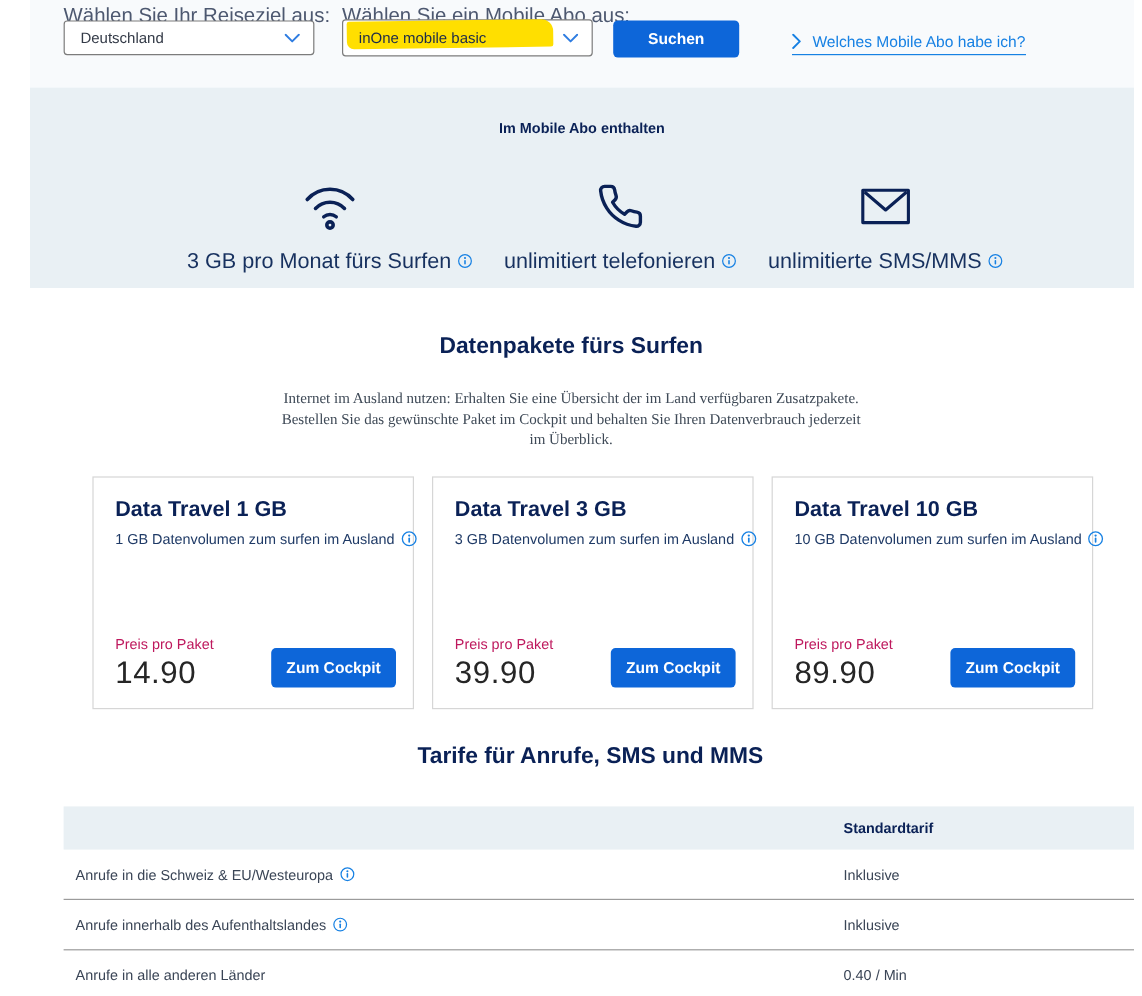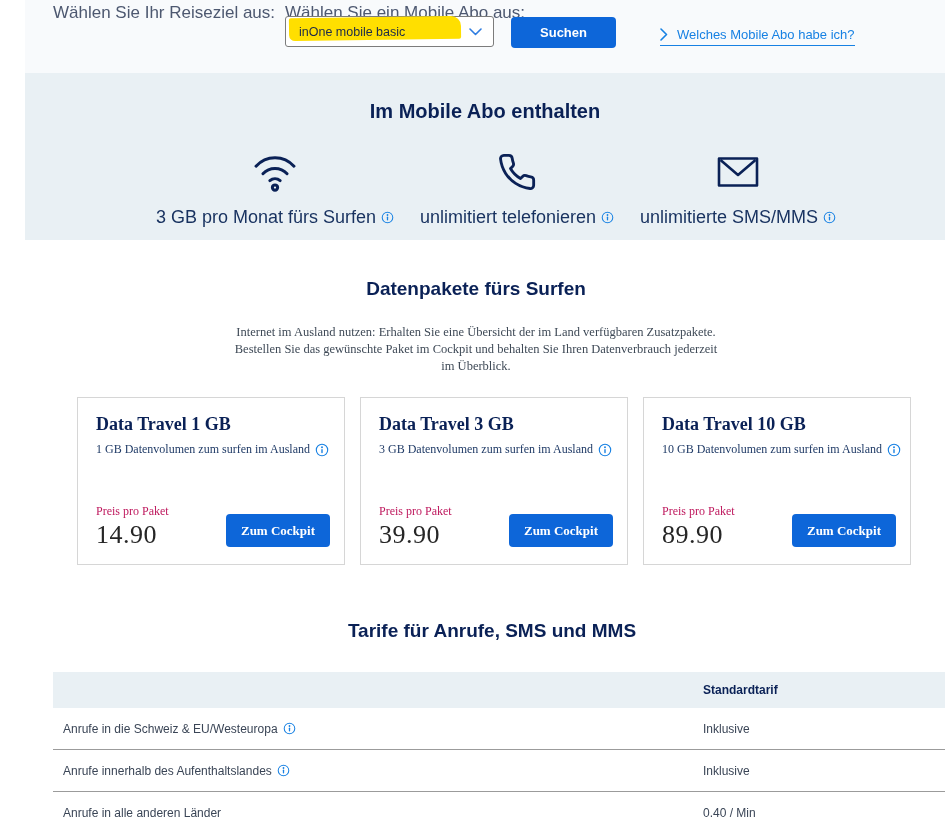--- a/index.html
+++ b/index.html
@@ -30,39 +30,39 @@
 
   .btn{display:flex;align-items:center;justify-content:center;background:var(--accent);color:#fff;
        font-weight:bold;border:none;border-radius:4px;cursor:pointer;font-family:inherit;}
   .btn-search{position:absolute;left:511px;top:17px;width:105px;height:31px;font-size:13px;text-align:right;}
 
   .help-link{position:absolute;left:660px;top:27px;display:flex;align-items:center;gap:9px;
              color:var(--link);font-size:13px;text-decoration:none;border-bottom:1px solid var(--link);
              padding-bottom:3px;cursor:pointer;}
 
   .included-title{position:absolute;left:25px;top:100px;width:920px;text-align:center;
-                  font-size:20px;font-weight:bold;color:var(--navy);}
+                  font-size:12px;font-weight:bold;color:var(--navy);}
   .included-row{position:absolute;left:25px;top:148px;width:920px;display:flex;
                 justify-content:center;align-items:flex-start;gap:26px;padding-left:22px;}
   .included-item{display:flex;flex-direction:column;align-items:center;}
   .included-item .icon-box{height:48px;display:flex;align-items:center;justify-content:center;color:var(--navy);}
   .included-item .lbl{margin-top:11px;font-size:18px;color:#17315f;display:flex;align-items:center;gap:5px;white-space:nowrap;}
 
   .info-icon{display:inline-flex;color:var(--link);cursor:pointer;}
   .info-icon svg{display:block;}
 
   .section-title{position:absolute;left:0;width:952px;text-align:center;font-size:19px;
                  font-weight:bold;color:var(--navy);}
   .packages-desc{position:absolute;left:0;top:324px;width:952px;text-align:center;
                  font-size:12.5px;line-height:17px;color:#3e4956;font-family:Liberation Serif, serif;}
   .packages-desc span{display:block;}
 
   .cards{position:absolute;left:77px;top:397px;display:flex;gap:15px;}
-  .card{position:relative;width:268px;height:168px;background:#fff;border:1px solid var(--card_border);
-        padding:16px 18px;font-family:Liberation Serif, serif;}
+  .card{position:relative;width:268px;height:194px;background:#fff;border:1px solid var(--card_border);
+        padding:16px 18px;}
   .card-title{font-size:18px;font-weight:bold;color:var(--navy);margin-bottom:7px;}
   .card-sub{font-size:12px;color:#1f3a66;display:flex;align-items:center;gap:5px;white-space:nowrap;}
   .card-bottom{position:absolute;left:18px;right:14px;bottom:14px;display:flex;
                justify-content:space-between;align-items:flex-end;}
   .price-label{font-size:12px;color:#be185d;margin-bottom:1px;}
   .price-value{font-size:26px;color:#262626;letter-spacing:0.5px;}
   .btn-cockpit{width:104px;height:33px;font-size:13px;margin-bottom:3px;}
 
   .tariff-table{position:absolute;left:53px;top:672px;width:892px;}
   .t-head{position:relative;height:36px;background:var(--band_blue);display:flex;align-items:center;}
@@ -72,20 +72,28 @@
   .t-row .c1{position:absolute;left:10px;font-size:12px;color:#3a4556;display:flex;align-items:center;gap:5px;}
   .t-row .c2{position:absolute;left:650px;font-size:12px;color:#3a4556;}
 </style>
 </head>
 <body>
 
 <div id="page">
 
   <div class="band-top">
     <div class="field-label" style="left:28px;top:3px;">Wählen Sie Ihr Reiseziel aus:</div>
+    <div class="select" style="left:28px;top:17px;">
+      <span class="value">Deutschland</span>
+      <span class="chev">
+        <svg width="13" height="8" viewBox="0 0 13 8">
+            <polyline points="1,1 6.5,6.5 12,1" fill="none" stroke="#2f7de1" stroke-width="1.6" stroke-linecap="round" stroke-linejoin="round"></polyline>
+          </svg>
+      </span>
+    </div>
 
     <div class="field-label" style="left:260px;top:3px;">Wählen Sie ein Mobile Abo aus:</div>
     <div class="select" style="left:260px;top:16px;height:31px;">
       <span class="marker"></span>
       <span class="value" style="color:#1c2a4a;">inOne mobile basic</span>
       <span class="chev">
         <svg width="13" height="8" viewBox="0 0 13 8">
             <polyline points="1,1 6.5,6.5 12,1" fill="none" stroke="#2f7de1" stroke-width="1.6" stroke-linecap="round" stroke-linejoin="round"></polyline>
           </svg>
       </span>

